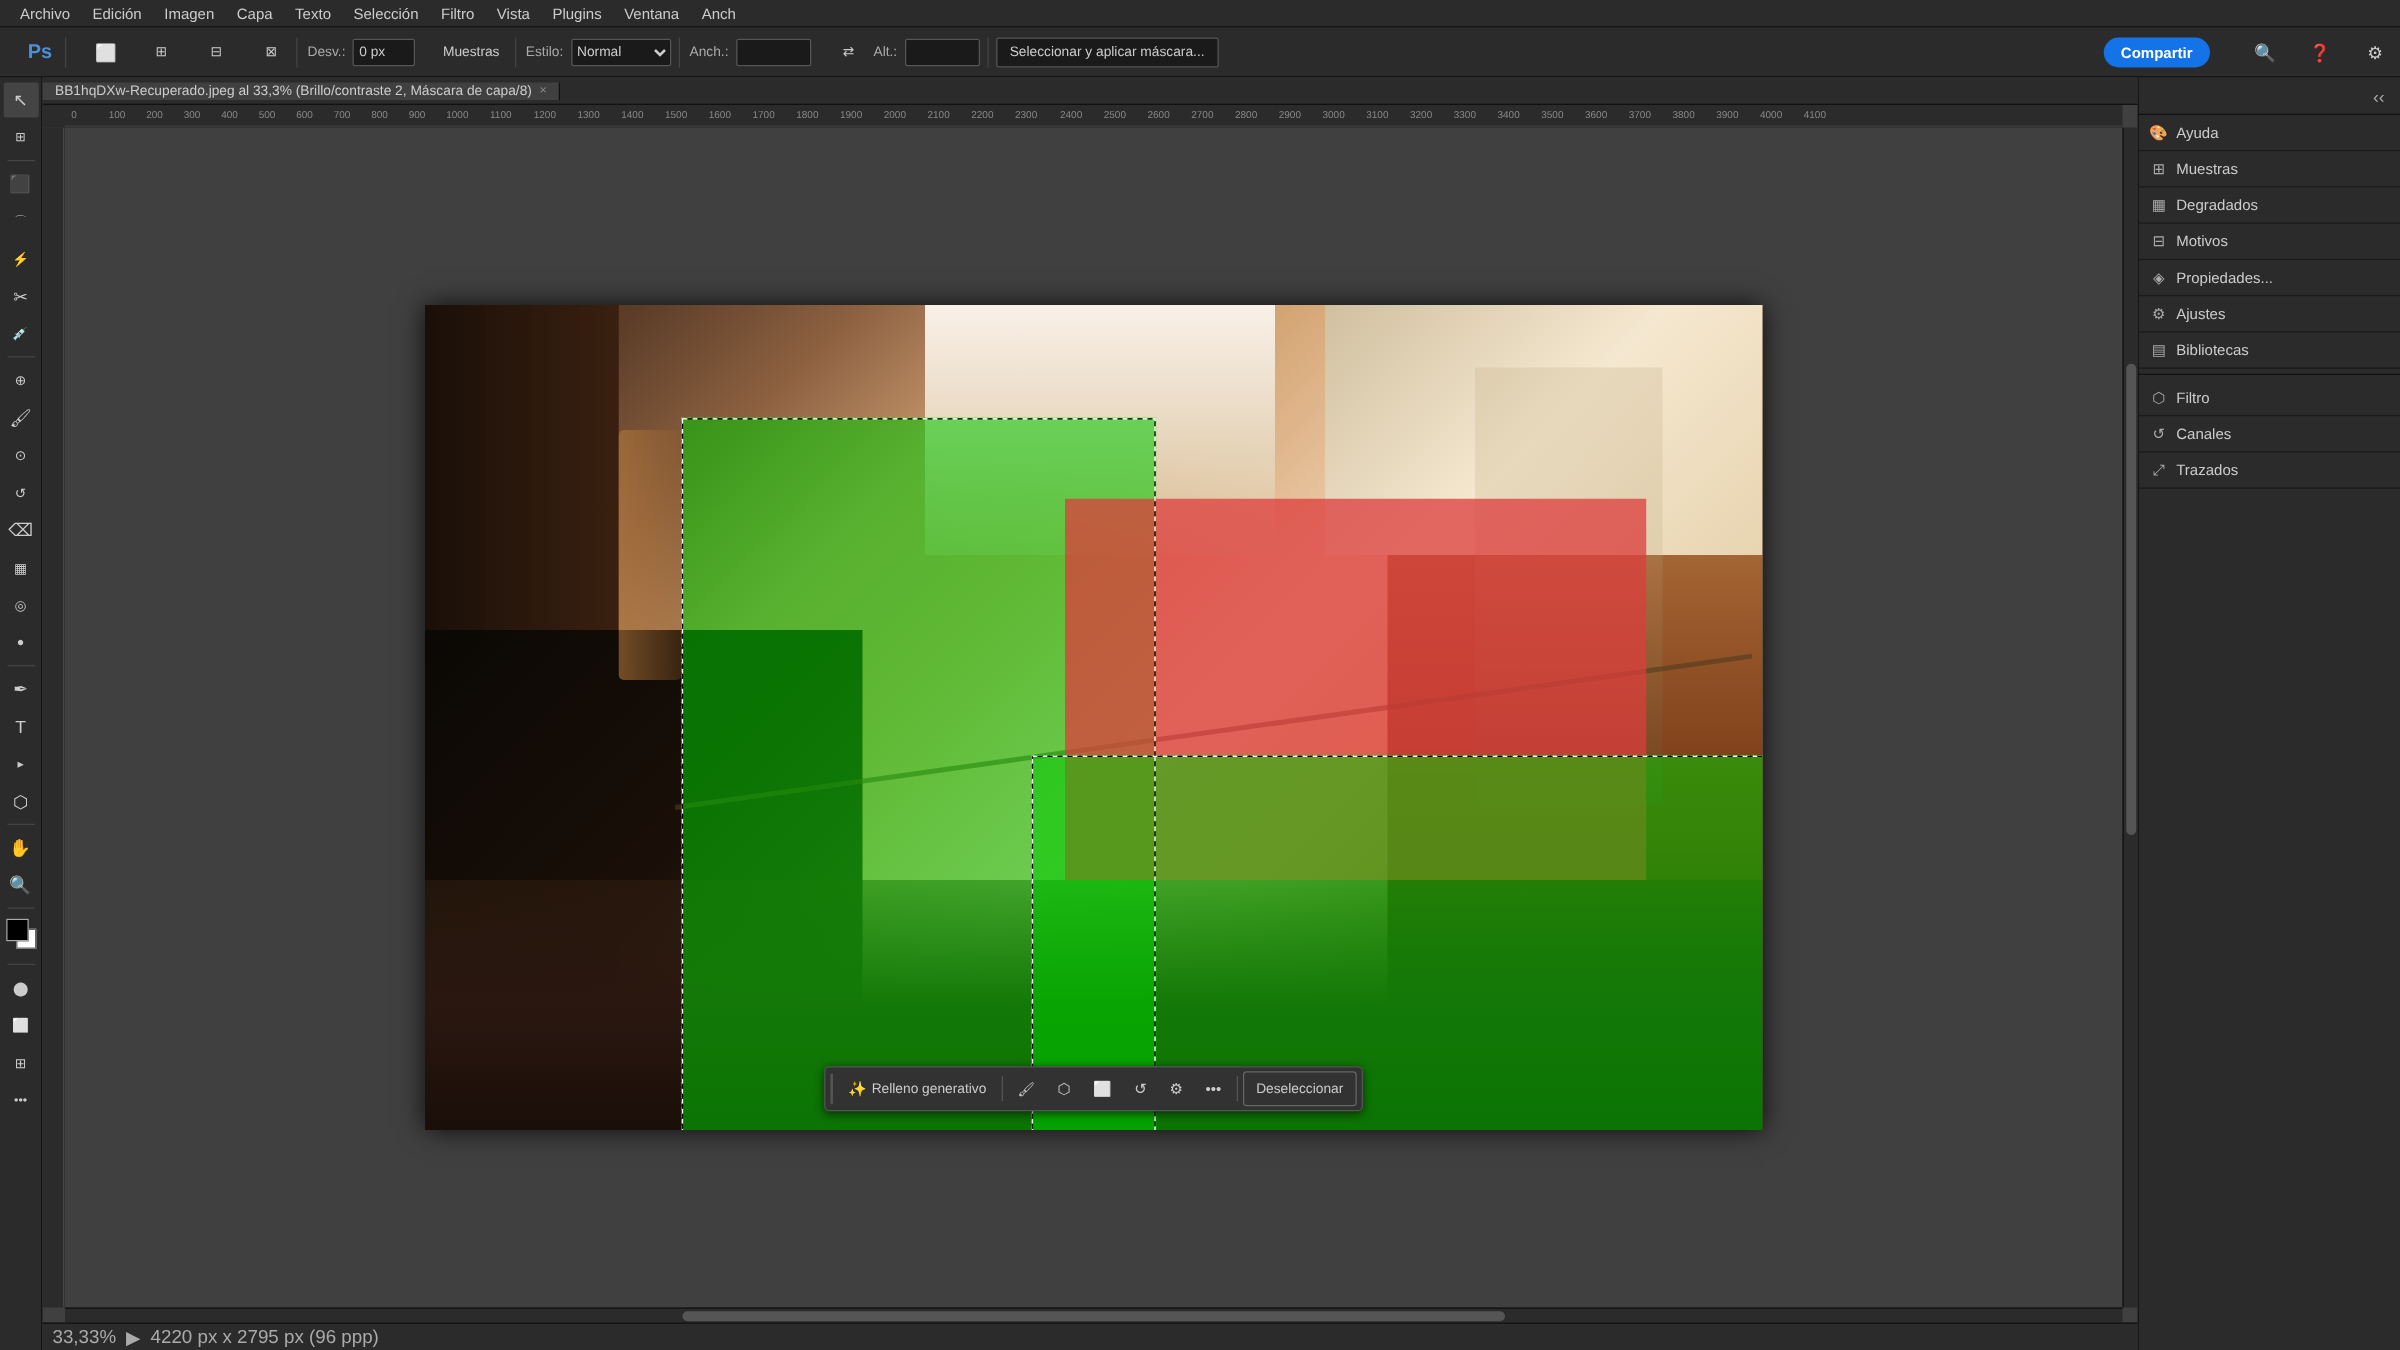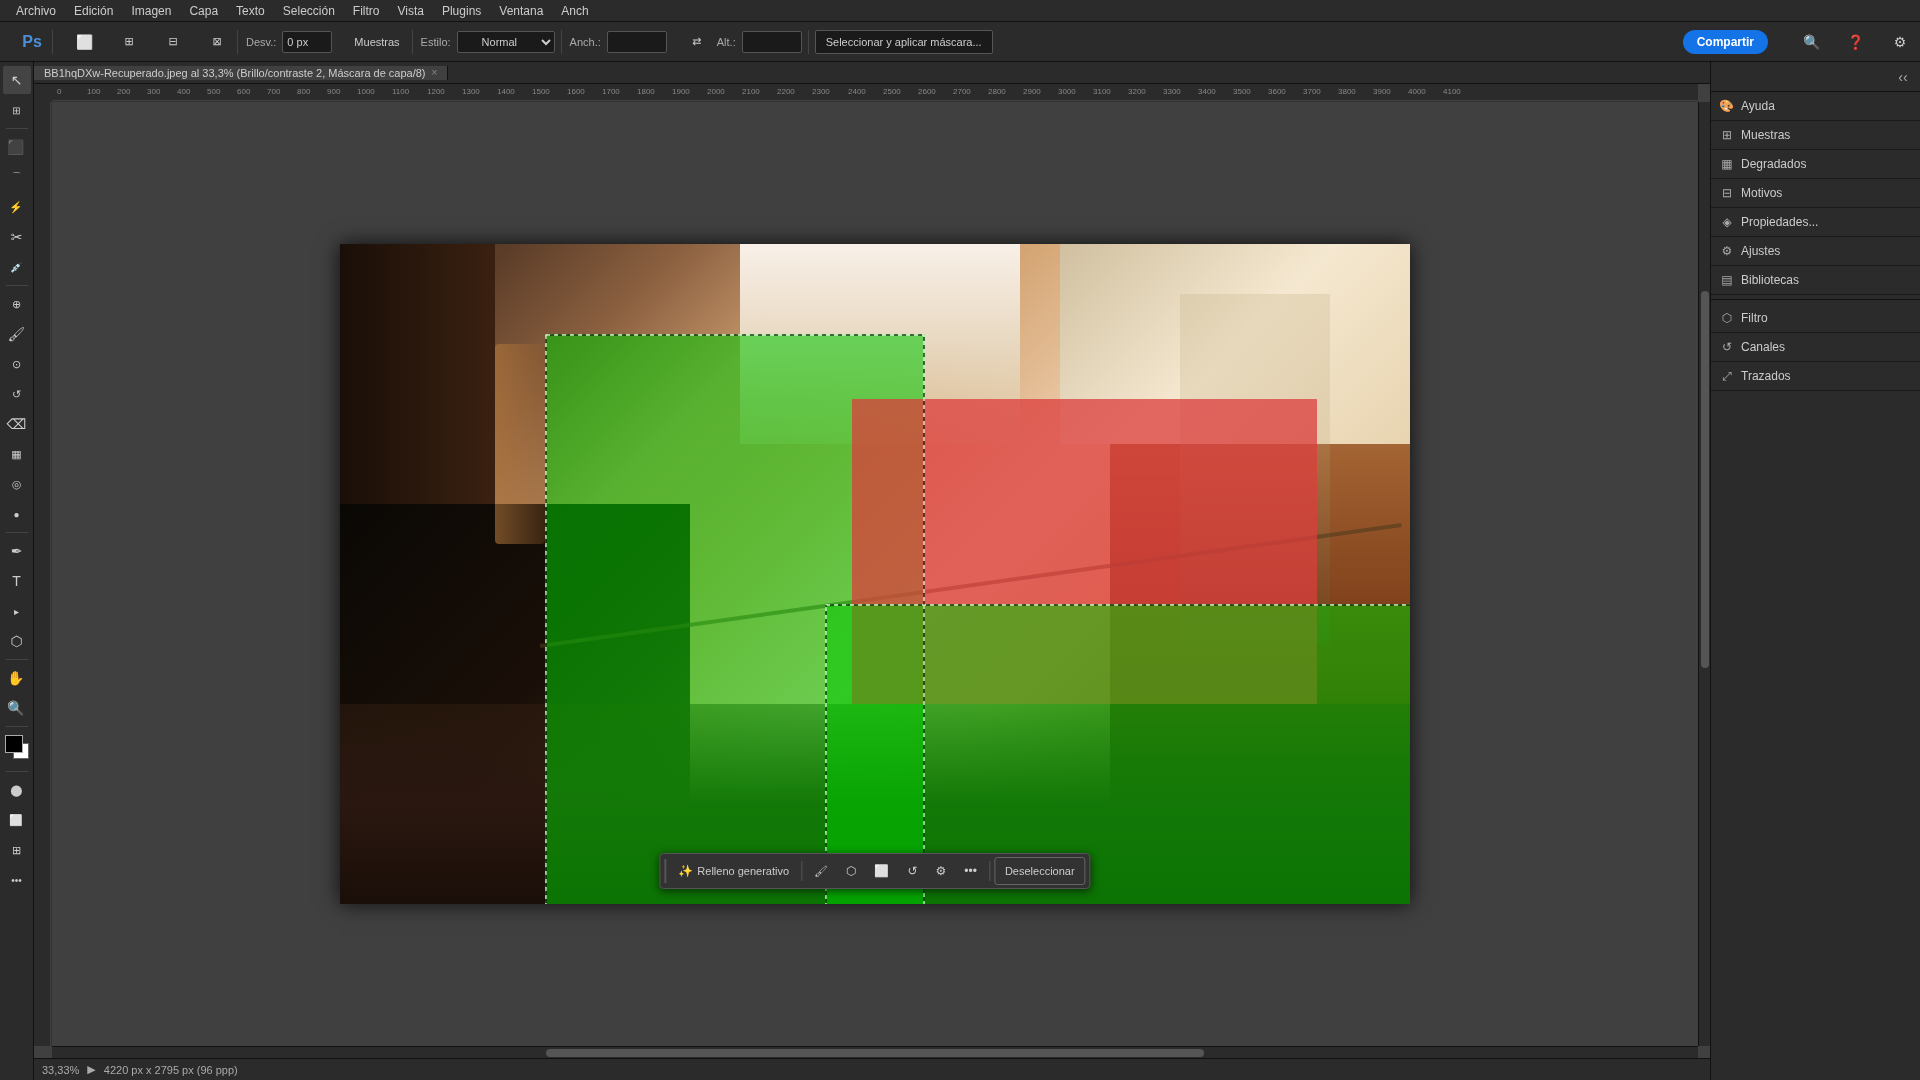--- a/index.html
+++ b/index.html
@@ -24,21 +24,21 @@
       margin-left: 12px;
     }
     .toolbar-sep { width: 1px; height: 24px; background: #444; margin: 0 2px; }
     .toolbar-label { color: #aaa; font-size: 11px; margin: 0 2px; }
     .toolbar-input {
       height: 22px; background: #1a1a1a; border: 1px solid #555; color: #ccc;
       padding: 0 4px; font-size: 11px; width: 50px; border-radius: 2px;
     }
     .toolbar-select {
       height: 22px; background: #1a1a1a; border: 1px solid #555; color: #ccc;
-      padding: 0 20px; font-size: 11px; border-radius: 2px; min-width: 80px;
+      padding: 0 0; font-size: 11px; border-radius: 2px; min-width: 80px;
     }
     .toolbar-wide-btn {
       height: 24px; background: #1a1a1a; border: 1px solid #555; color: #ccc;
       padding: 0 10px; font-size: 11px; border-radius: 2px; cursor: pointer; white-space: nowrap;
     }
     .share-btn {
       height: 24px; background: #1473e6; border: none; color: #fff;
       padding: 0 14px; font-size: 12px; border-radius: 12px; cursor: pointer; margin-left: auto; font-weight: bold;
     }
 
@@ -432,21 +432,21 @@
     </div>
 
     <div id="scrollbar-h" style="position:absolute;bottom:22px;left:18px;right:12px;height:12px;background:#2b2b2b;border-top:1px solid #111;">
       <div style="position:absolute;left:30%;width:40%;height:8px;top:2px;background:#555;border-radius:4px;"></div>
     </div>
 
     <div id="scrollbar-v" style="position:absolute;top:40px;right:0;width:12px;bottom:34px;background:#2b2b2b;border-left:1px solid #111;">
       <div style="position:absolute;top:20%;height:40%;left:2px;width:8px;background:#555;border-radius:4px;"></div>
     </div>
 
-    <div id="status-bar" style="position:absolute;bottom:0;left:0;right:0;height:22px;background:#2b2b2b;border-top:1px solid #111;display:flex;align-items:center;padding:0 8px;gap:8px;font-size:11px;color:#aaa;">
+    <div id="status-bar" style="position:absolute;bottom:0;left:0;right:0;height:22px;background:#2b2b2b;border-top:1px solid #111;display:flex;align-items:center;padding:0 8px;gap:8px;font-size:15px;color:#aaa;">
       <span>33,33%</span>
       <span>▶</span>
       <span>4220 px x 2795 px (96 ppp)</span>
     </div>
   </div>
 
   <div id="right-panel">
     <div class="right-panel-icons" style="height:30px;display:flex;align-items:center;justify-content:flex-end;padding:0 6px;border-bottom:1px solid #111;">
       <div class="rp-icon" style="font-size:14px;">‹‹</div>
     </div>

